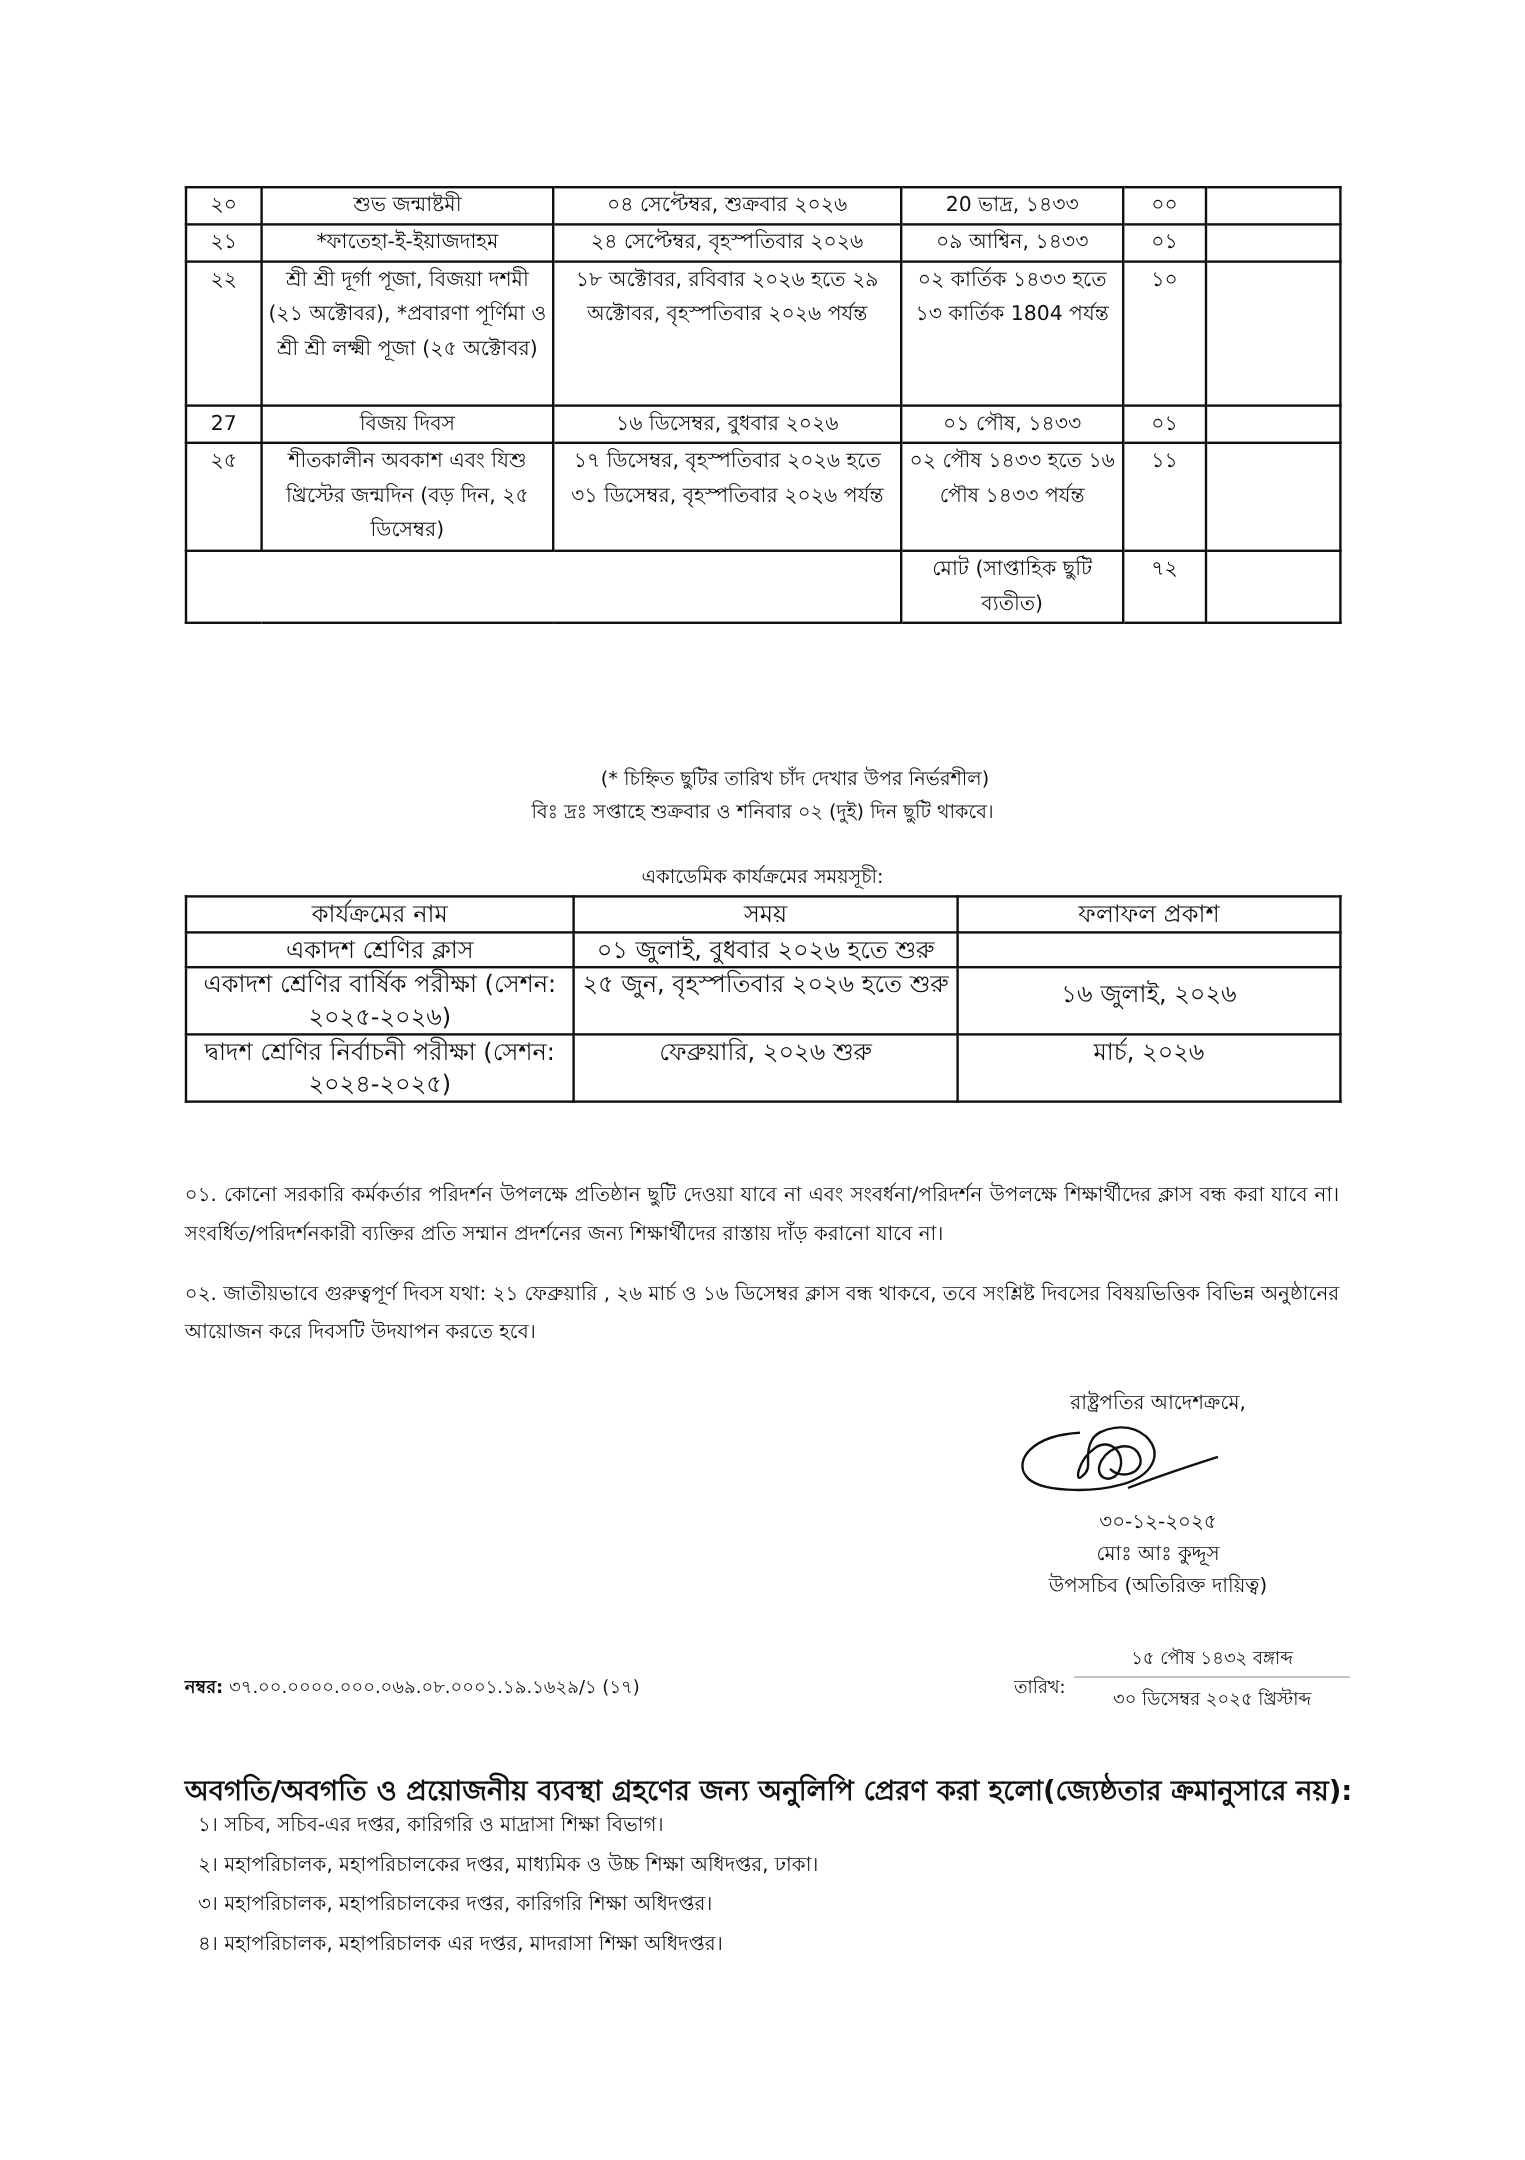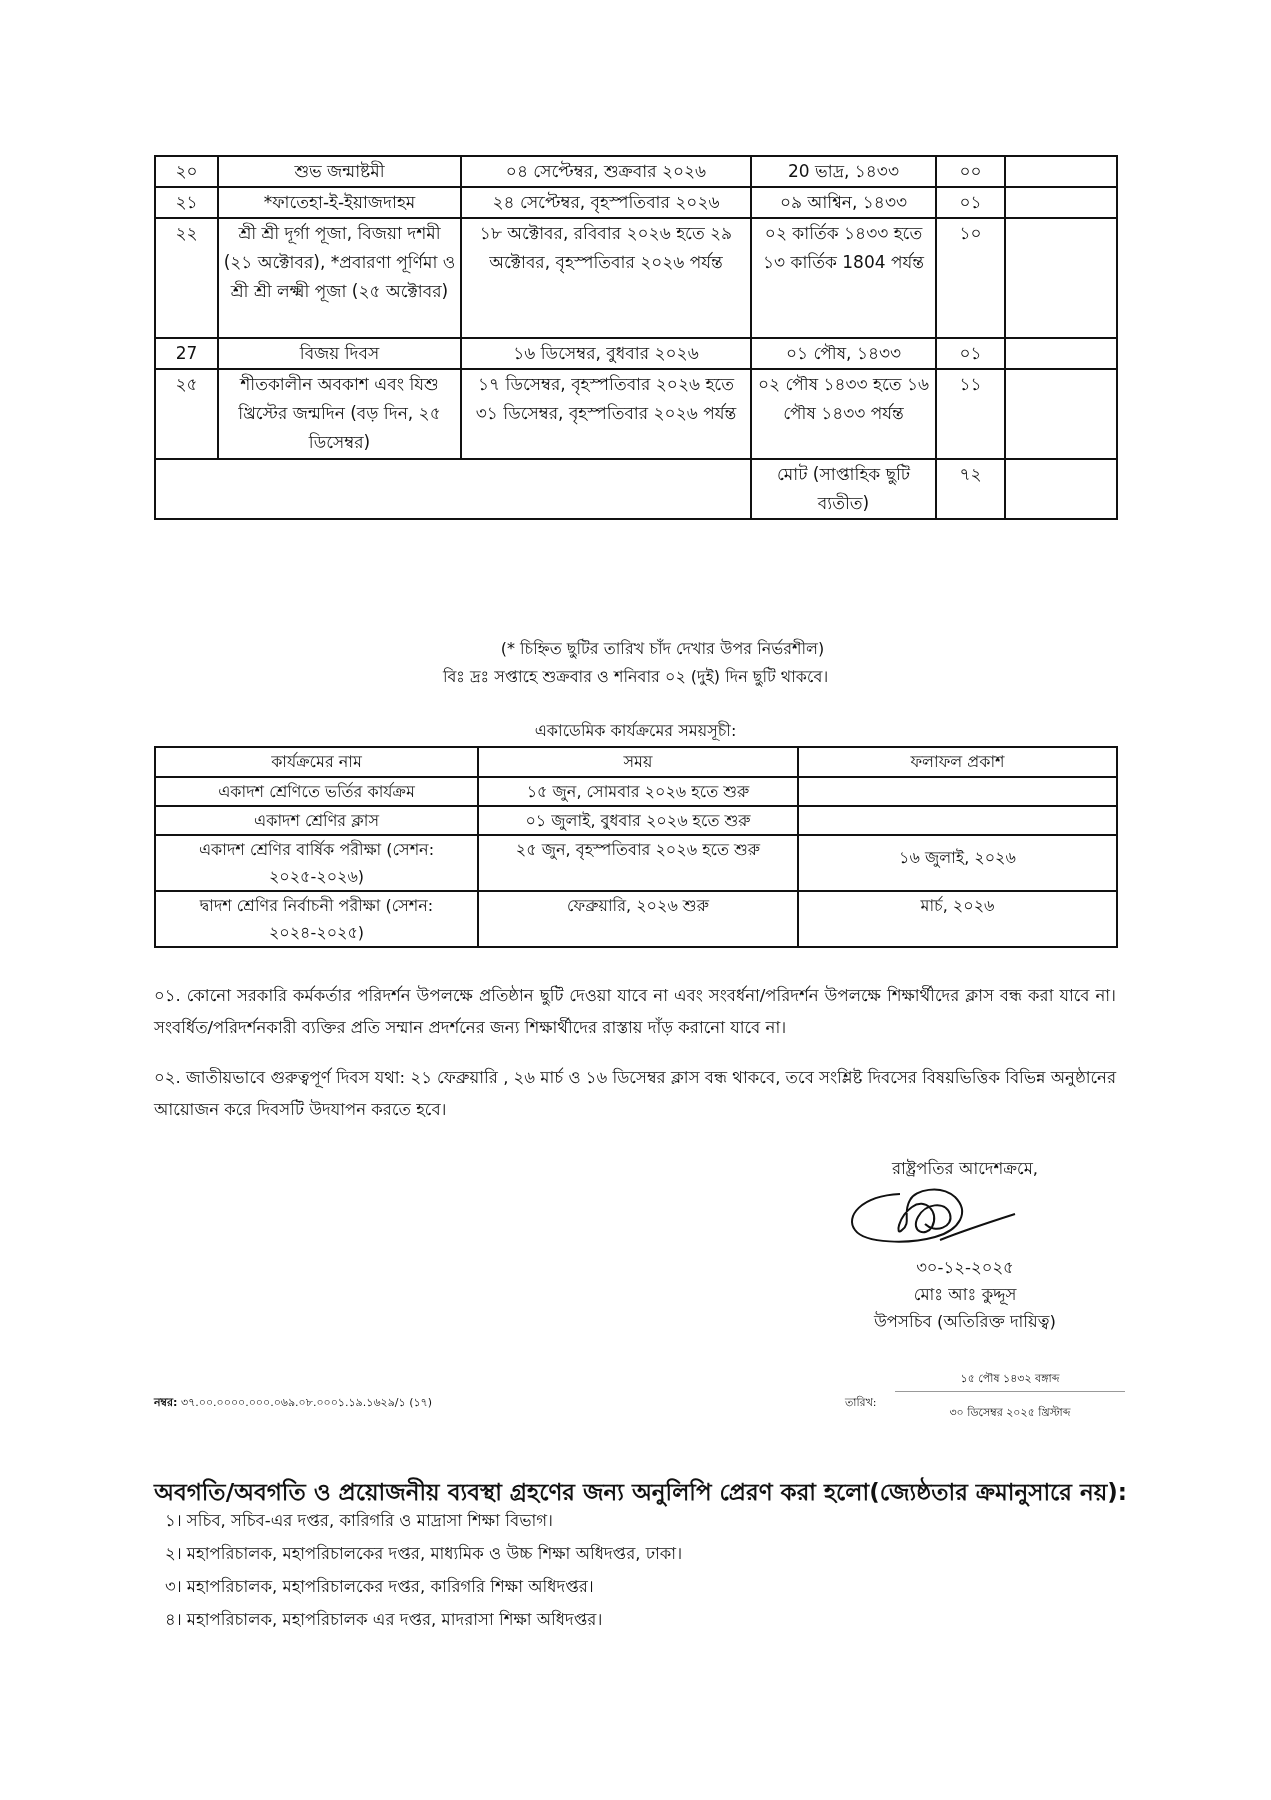--- a/index.html
+++ b/index.html
@@ -4,25 +4,25 @@
 <style>
   html, body { margin: 0; padding: 0; background: #ffffff; }
   body { width: 1271px; height: 1800px; position: relative; overflow: hidden;
          font-family: "DejaVu Sans", "Liberation Sans", sans-serif; color: #111; }
   .abs { position: absolute; }
   table { border-collapse: collapse; position: absolute; table-layout: fixed; }
   td, th { border: 2.5px solid #111; padding: 0 4px; text-align: center; vertical-align: top;
            font-weight: normal; font-size: 17px; line-height: 29px; }
   #holiday-table { left: 154px; top: 155px; width: 962px; }
   #academic-table { left: 154px; top: 746px; width: 962px; }
-  #academic-table td, #academic-table th { font-size: 16px; line-height: 27px; border-width: 2px; }
+  #academic-table td, #academic-table th { font-size: 20px; line-height: 27px; border-width: 2px; }
   .note { font-size: 16px; text-align: center; width: 1271px; left: 0; }
   .para { left: 154px; width: 962px; font-size: 16.5px; line-height: 32px; text-align: justify; }
   .sig-block { left: 800px; width: 330px; text-align: center; font-size: 16.5px; line-height: 27px; }
-  .memo { font-size: 11px; }
+  .memo { font-size: 15px; }
   .cc-head { left: 154px; font-size: 23px; font-weight: bold; }
   .cc-item { left: 165px; font-size: 16.5px; line-height: 33px; }
 </style>
 </head>
 <body>
 
 <table id="holiday-table">
   <colgroup>
     <col style="width:63px">
       <col style="width:243px">
@@ -93,25 +93,20 @@
       <col style="width:319px">
   </colgroup>
   <thead>
     <tr style="height:30px">
       <th>কার্যক্রমের নাম</th>
       <th>সময়</th>
       <th>ফলাফল প্রকাশ</th>
     </tr>
   </thead>
   <tbody>
-    <tr style="height:28px">
-      <td>একাদশ শ্রেণিতে ভর্তির কার্যক্রম</td>
-      <td>১৫ জুন, সোমবার ২০২৬ হতে শুরু</td>
-      <td></td>
-    </tr>
     <tr style="height:16px">
       <td>একাদশ শ্রেণির ক্লাস</td>
       <td>০১ জুলাই, বুধবার ২০২৬ হতে শুরু</td>
       <td></td>
     </tr>
     <tr style="height:56px">
       <td>একাদশ শ্রেণির বার্ষিক পরীক্ষা (সেশন: ২০২৫-২০২৬)</td>
       <td>২৫ জুন, বৃহস্পতিবার ২০২৬ হতে শুরু</td>
       <td style="padding-top:8px">১৬ জুলাই, ২০২৬</td>
     </tr>

